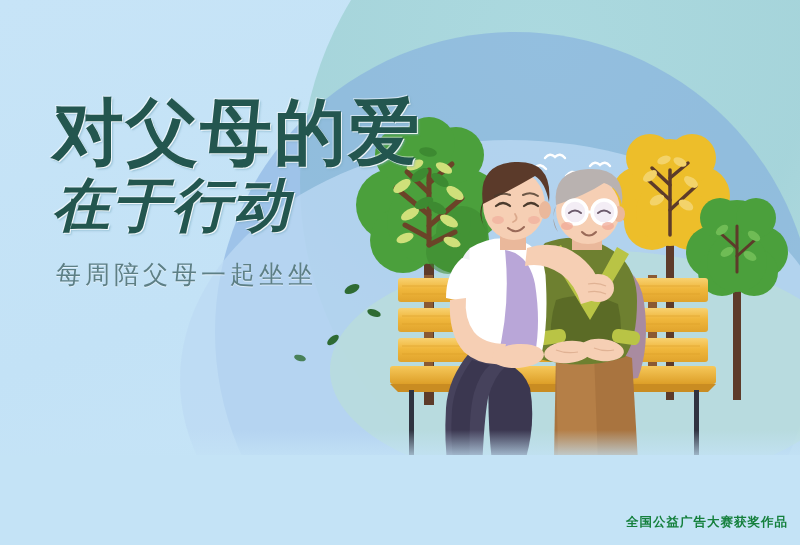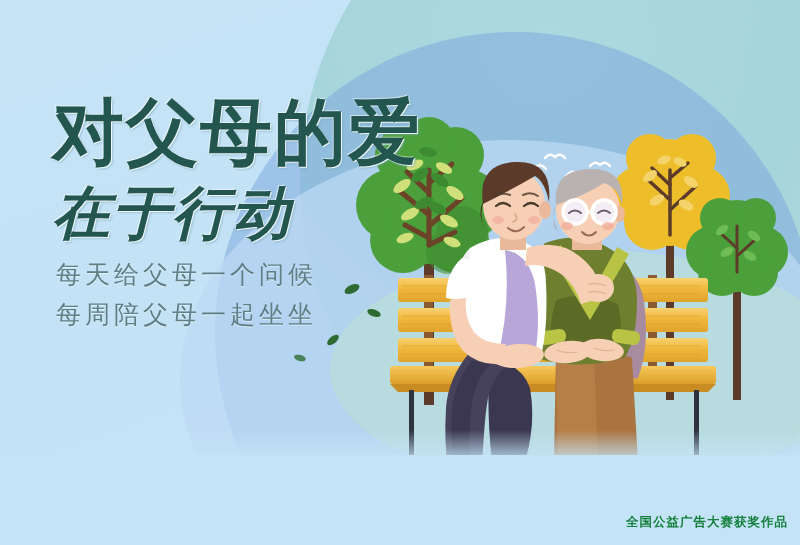--- a/index.html
+++ b/index.html
@@ -51,21 +51,21 @@
     font-weight:bold;
     letter-spacing:2px;
     line-height:1;
     text-shadow:
       1px 1px 0 rgba(255,255,255,.85),
       2px 2px 2px rgba(120,170,190,.55),
       -1px -1px 0 rgba(255,255,255,.55);
     white-space:nowrap;
   }
   #title-1{font-size:72px;}
-  #title-2{font-size:58px;margin-top:16px;font-style:italic;}
+  #title-2{font-size:58px;margin-top:8px;font-style:italic;}
 
   #subtitle{left:56px;top:255px;width:330px;}
   .sub-line{
     color:#5d7f85;font-size:25px;letter-spacing:4px;line-height:1.6;
     white-space:nowrap;
     text-shadow:0 1px 0 rgba(255,255,255,.5);
   }
 
   #credit{
     right:12px;bottom:14px;
@@ -350,19 +350,18 @@
 
   <div class="layer" id="bottom-fade2"></div>
   <div class="layer" id="bottom-fade"></div>
 
   <div class="layer" id="headline">
     <div class="title-line" id="title-1">对父母的爱</div>
     <div class="title-line" id="title-2">在于行动</div>
   </div>
 
   <div class="layer" id="subtitle">
-    <div class="sub-line">每天给父母一个问候</div>
     <div class="sub-line">每周陪父母一起坐坐</div>
   </div>
 
   <div class="layer" id="credit">全国公益广告大赛获奖作品</div>
 
 </div>
 
 </body></html>

